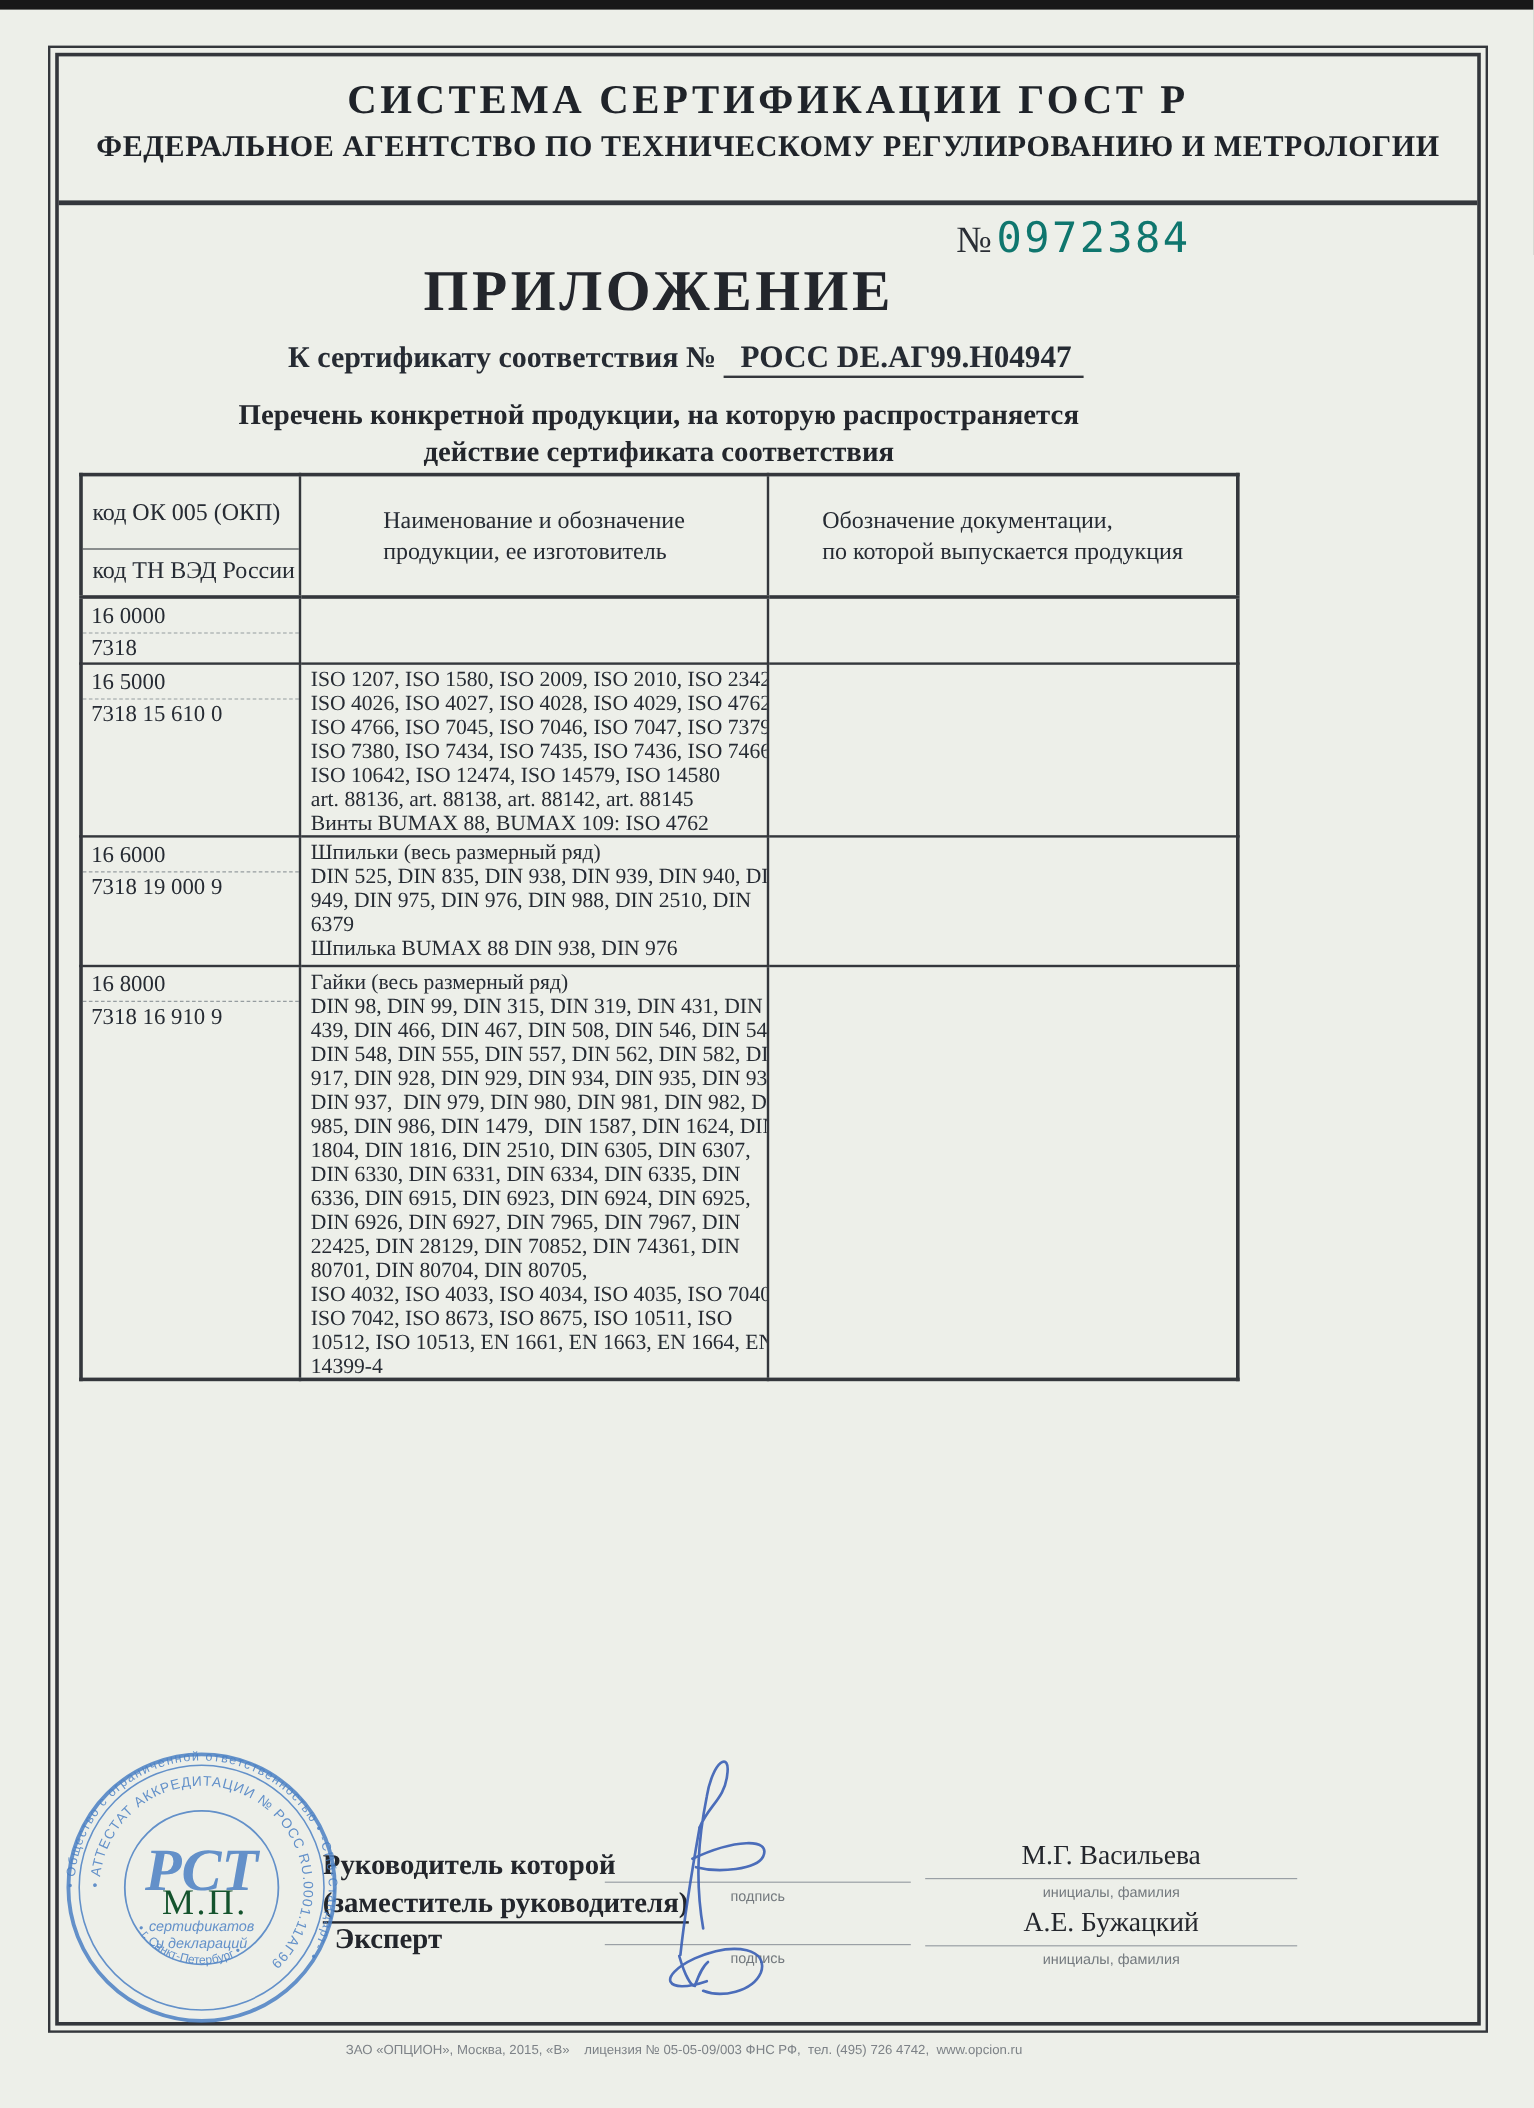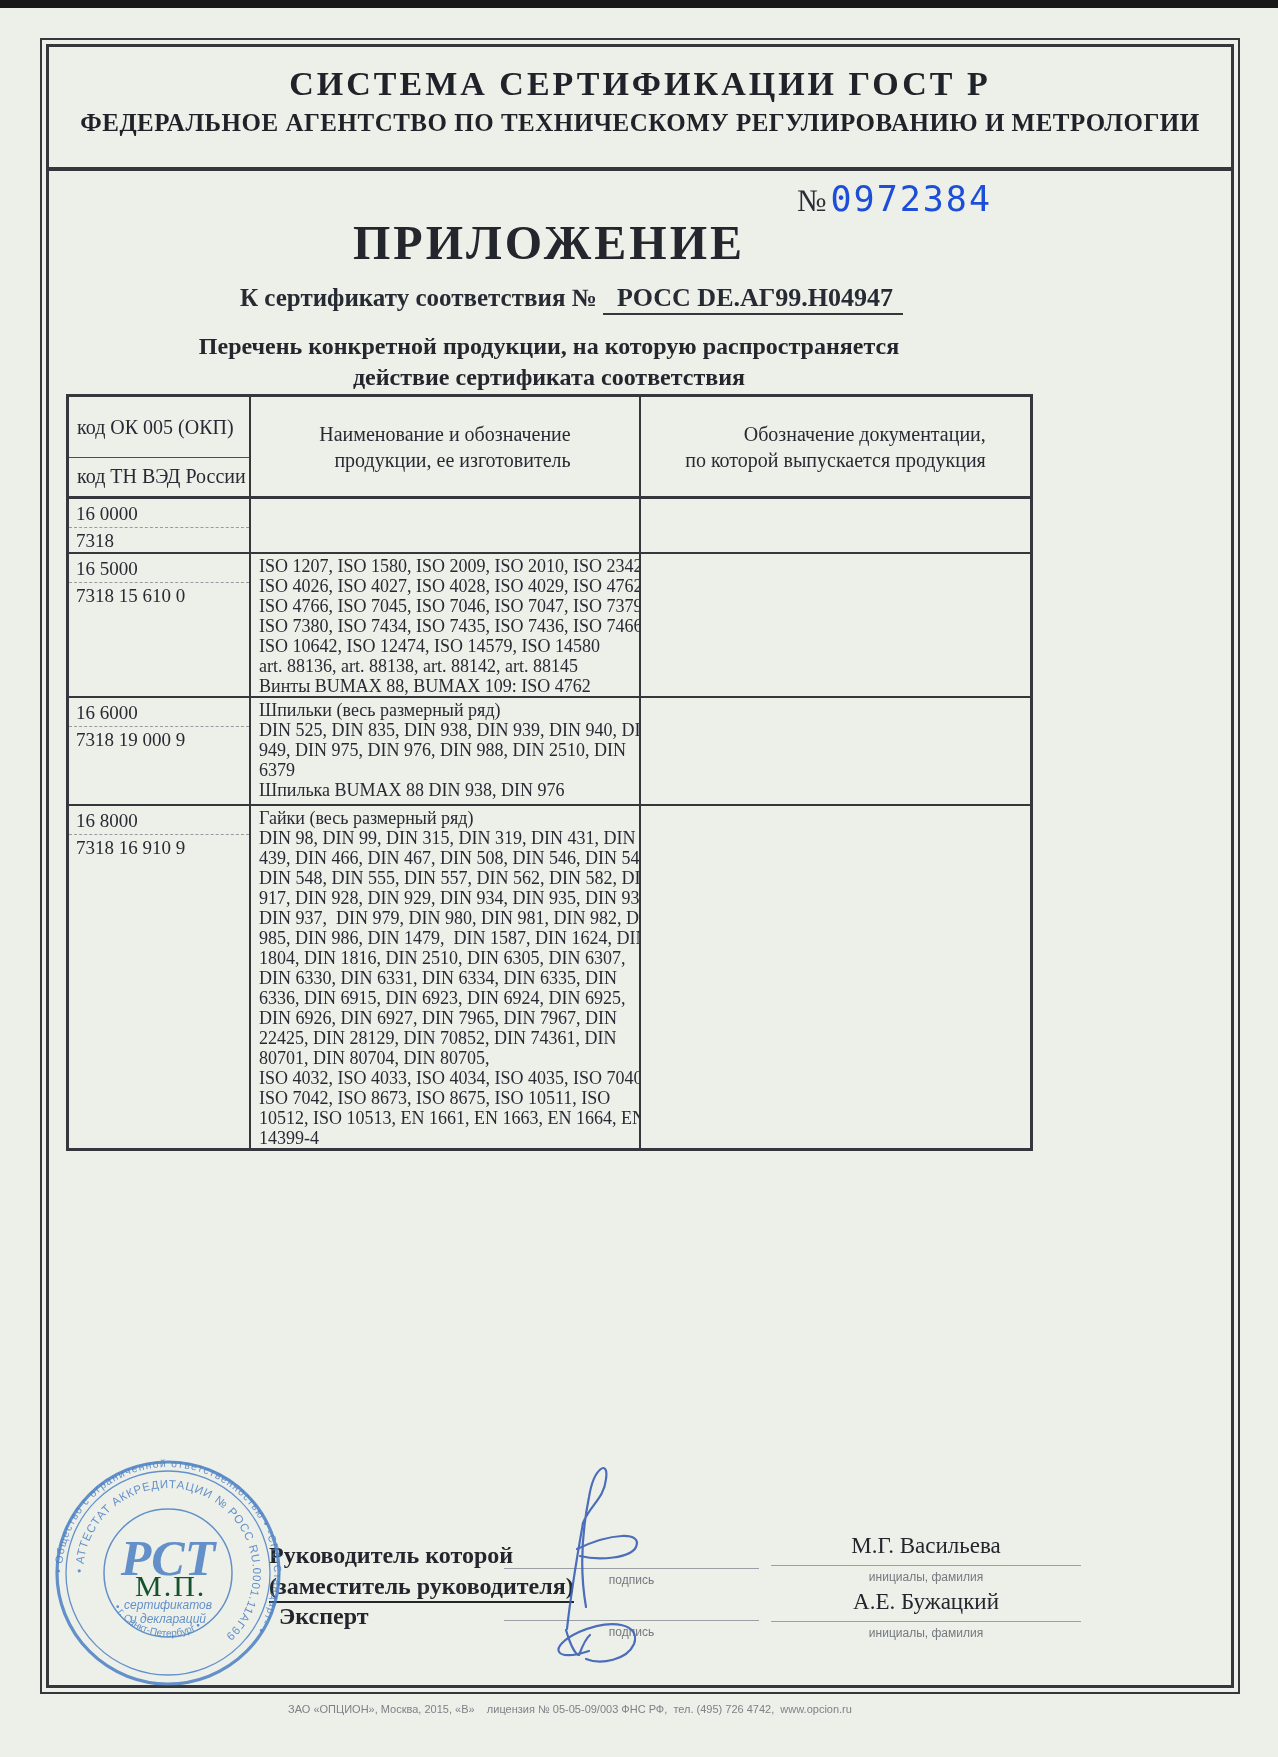--- a/index.html
+++ b/index.html
@@ -12,42 +12,42 @@
   .frame{position:absolute;left:40px;top:38px;width:1196px;height:1652px;border:2px solid #34373c;}
   .frame-inner{position:absolute;inset:4px;border:3px solid #34373c;}
   .content{position:absolute;inset:0;}
 
   .header-band{position:absolute;top:0;left:0;right:0;height:120px;border-bottom:4px solid #34373c;text-align:center;}
   .header-line1{margin-top:18px;font-size:34px;font-weight:bold;letter-spacing:3px;color:#1f2329;}
   .header-line2{margin-top:6px;font-size:25px;font-weight:bold;letter-spacing:0.5px;color:#1f2329;}
 
   .doc-number{position:absolute;top:132px;left:0;width:943px;text-align:right;white-space:nowrap;}
   .doc-number .num-sign{font-size:31px;color:#2a2e35;}
-  .doc-number .num-digits{font-family:"DejaVu Sans Mono", monospace;font-size:35px;color:#1d4ed8;letter-spacing:2px;}
+  .doc-number .num-digits{font-family:"DejaVu Sans Mono", monospace;font-size:35px;color:#0f766e;letter-spacing:2px;}
 
   .title{position:absolute;top:168px;left:0;width:1000px;text-align:center;
     font-size:48px;font-weight:bold;letter-spacing:3px;color:#23262c;}
 
   .cert-line{position:absolute;top:236px;left:0;width:1045px;text-align:center;font-size:25px;white-space:nowrap;}
   .cert-line .cert-label{font-weight:bold;}
   .cert-line .cert-number{font-weight:bold;font-size:26px;border-bottom:2px solid #34373c;padding:0 10px 1px 14px;}
 
   .list-caption{position:absolute;top:284px;left:0;width:1000px;text-align:center;
     font-size:24px;font-weight:bold;line-height:31px;color:#23262c;}
 
   table.products{position:absolute;top:347px;left:17px;width:963px;border-collapse:collapse;
     border:3px solid #34373c;table-layout:fixed;}
   table.products td{border:2px solid #34373c;vertical-align:top;padding:0;}
   td.c1{width:180px;}
   td.c2{width:388px;}
   td.c3{width:389px;}
   tr.thead td{border-bottom:3px solid #34373c;}
   .hdr-split-top{height:60px;border-bottom:1px solid #4a4e53;display:flex;align-items:center;padding-left:8px;font-size:20px;}
   .hdr-split-bottom{height:37px;display:flex;align-items:center;padding-left:8px;font-size:20px;}
-  .hdr-center{height:99px;display:flex;align-items:center;justify-content:center;text-align:right;
+  .hdr-center{height:99px;display:flex;align-items:center;justify-content:center;text-align:left;
     font-size:20px;line-height:26px;white-space:pre-line;}
   .code-cell{padding:3px 0 0 7px;font-size:19px;line-height:23px;}
   .code-top{border-bottom:1px dashed #969da0;padding-bottom:2px;margin-left:-7px;padding-left:7px;}
   .code-bottom{padding-top:1px;}
   .name-cell{padding:2px 0 0 8px;font-size:18px;line-height:20px;white-space:pre;overflow:hidden;}
   tr.r1 td{height:52px;}
   tr.r2 td{height:140px;}
   tr.r3 td{height:106px;}
   tr.r4 td{height:342px;}
 

